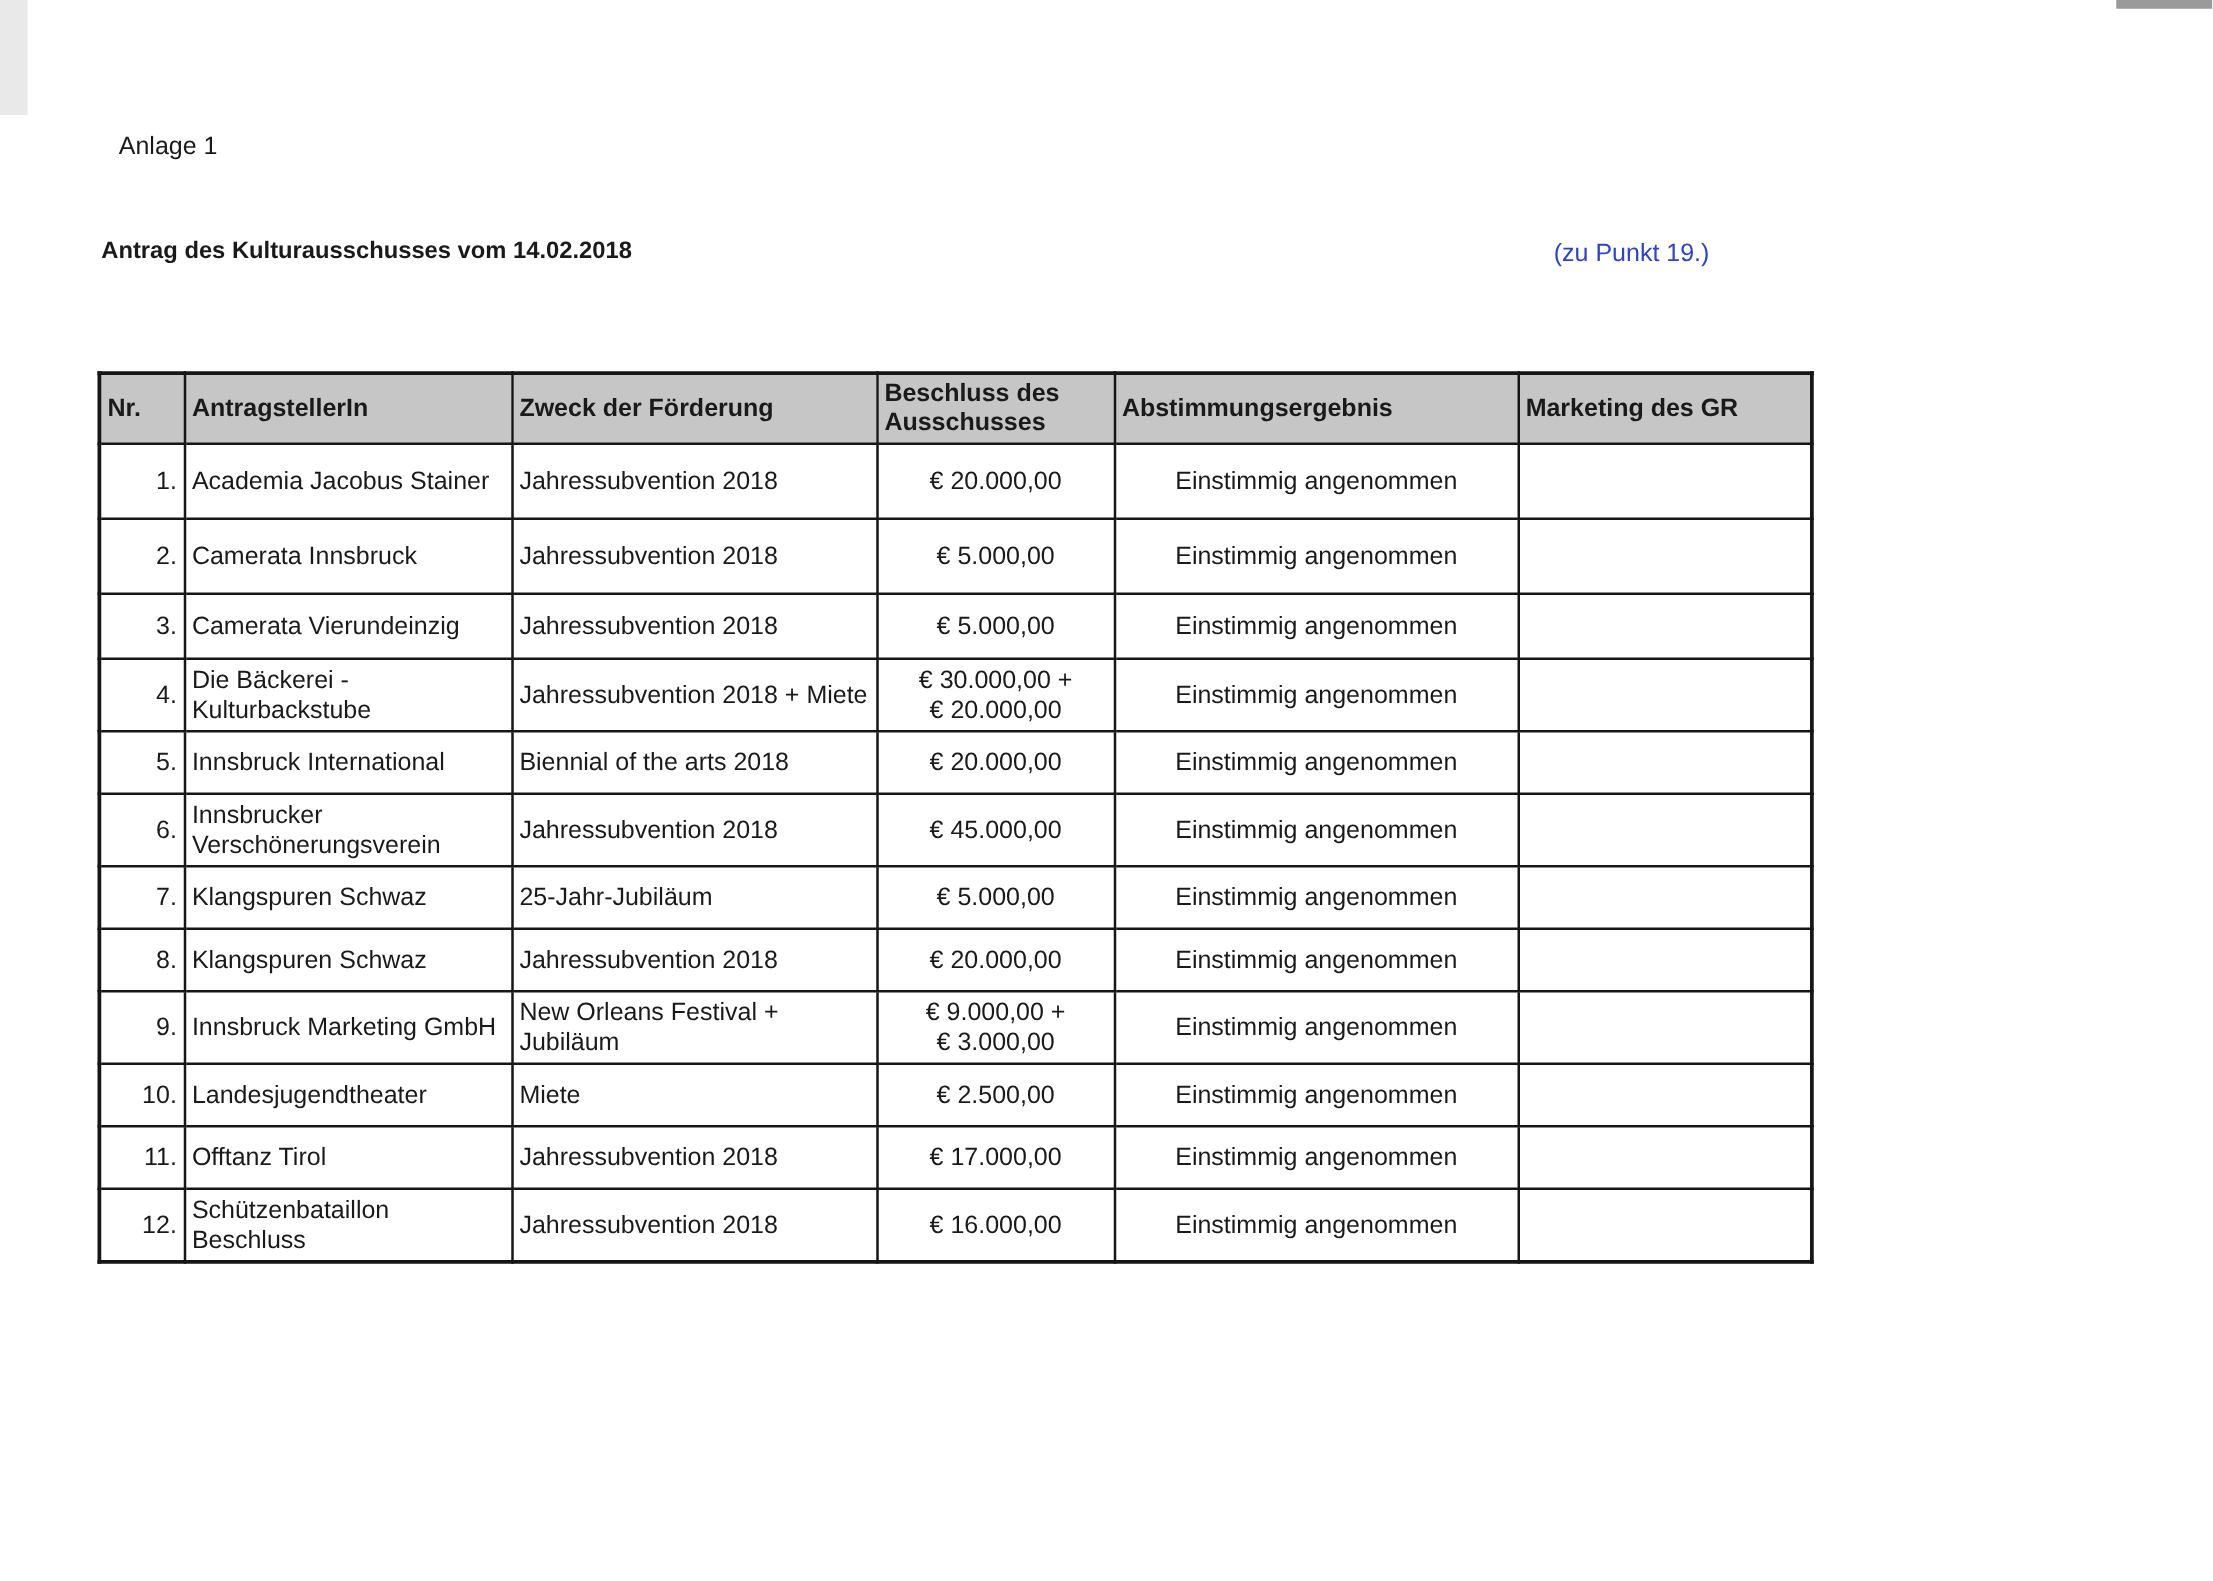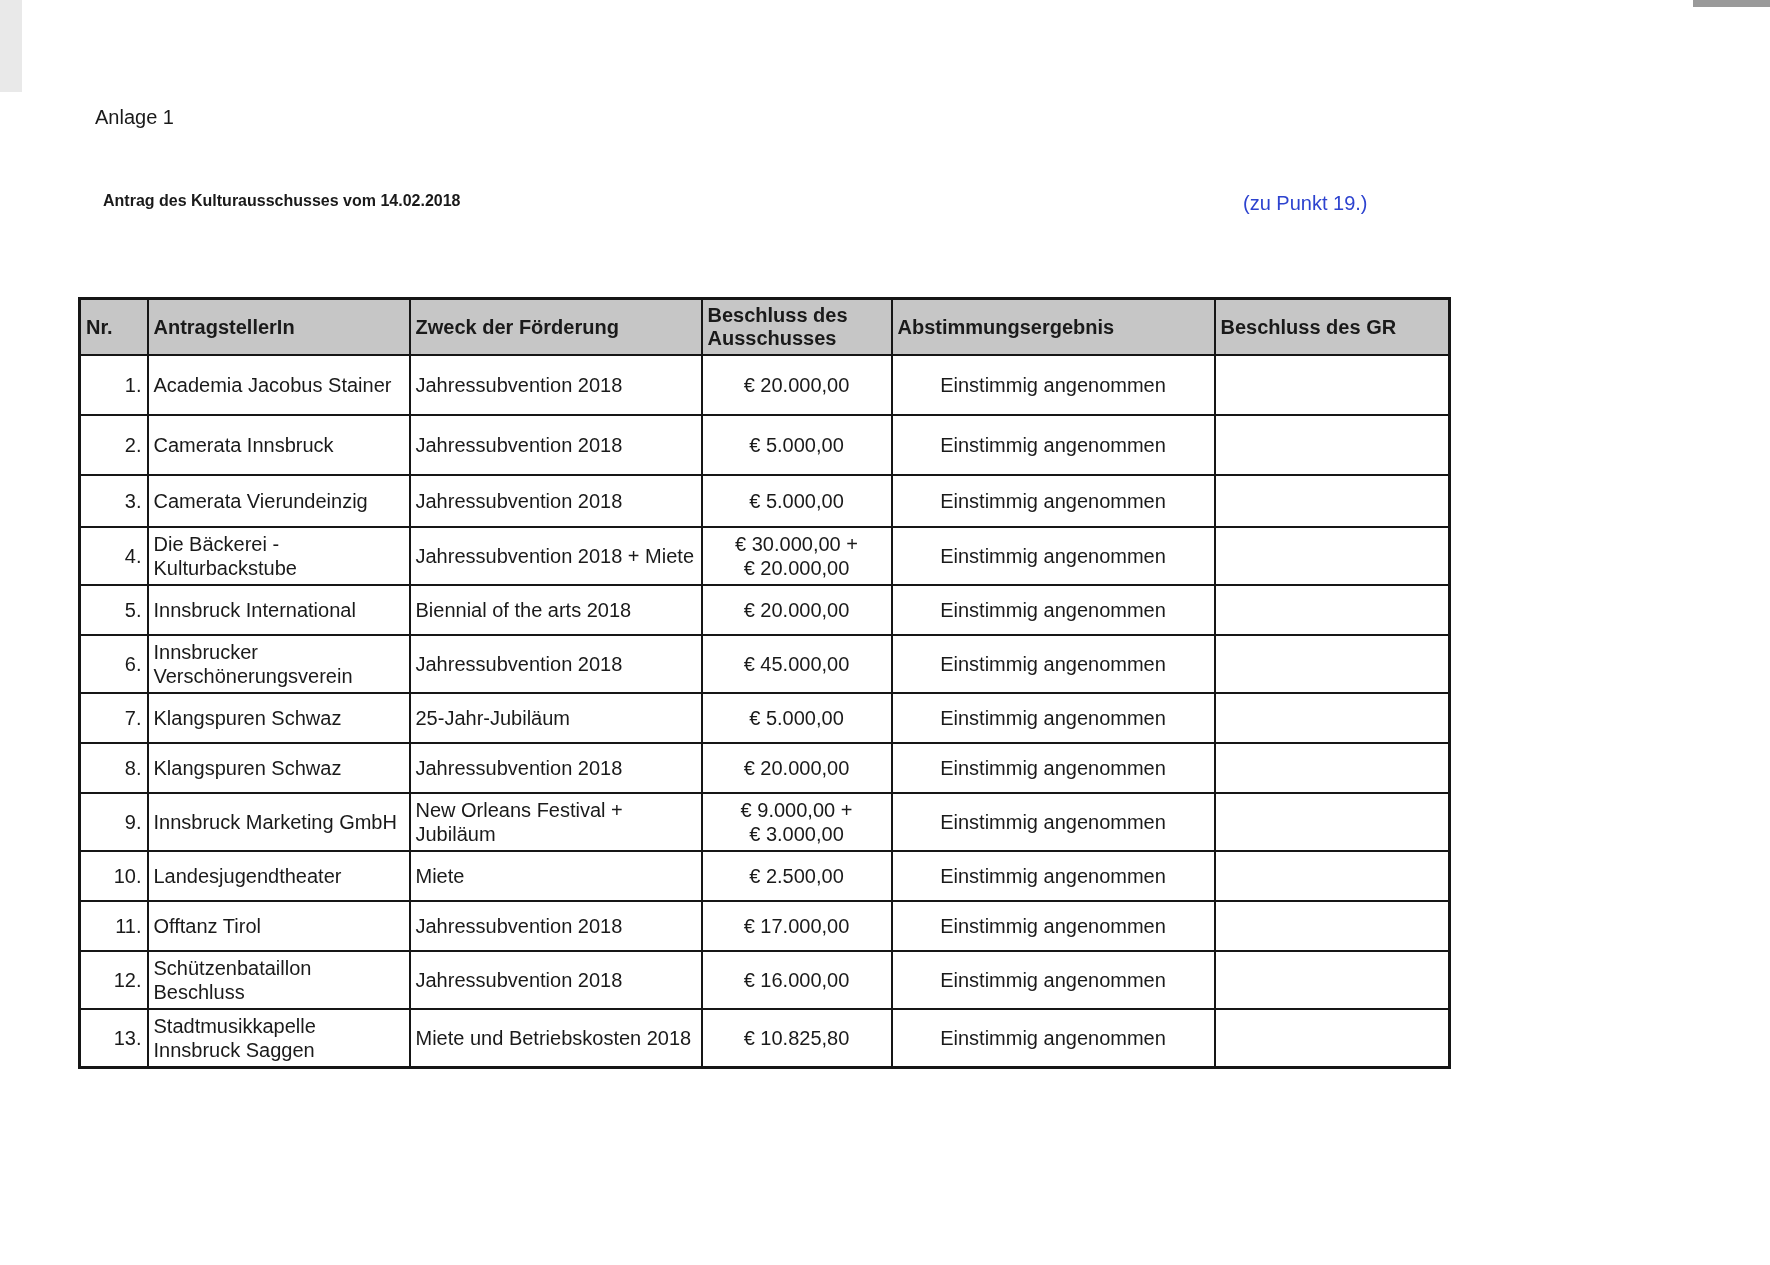--- a/index.html
+++ b/index.html
@@ -27,22 +27,22 @@
     position: absolute; left: 1693px; top: 0;
     width: 77px; height: 7px;
     background: #9a9a9a;
   }
 
   .anlage {
     position: absolute; left: 95px; top: 106px;
     font-size: 20px;
   }
   .title {
-    position: absolute; left: 103px; top: 186px;
-    font-size: 16px; font-weight: bold;
+    position: absolute; left: 81px; top: 186px;
+    font-size: 19px; font-weight: bold;
     line-height: 30px;
   }
   .note {
     position: absolute; left: 1243px; top: 192px;
     font-size: 20px;
     color: var(--note-blue, #2d43cf);
   }
 
   .grants-wrap {
     position: absolute; left: 78px; top: 297px;
@@ -108,21 +108,21 @@
         <col style="width:323px">
         <col style="width:235px">
       </colgroup>
       <thead>
         <tr>
           <th>Nr.</th>
           <th>AntragstellerIn</th>
           <th>Zweck der Förderung</th>
           <th>Beschluss des Ausschusses</th>
           <th>Abstimmungsergebnis</th>
-          <th>Beschluss des GR</th>
+          <th>Marketing des GR</th>
         </tr>
       </thead>
       <tbody>
           <tr>
     <td class="c-nr">1.</td>
     <td class="c-ant">Academia Jacobus Stainer</td>
     <td class="c-zweck">Jahressubvention 2018</td>
     <td class="c-beschluss">€ 20.000,00</td>
     <td class="c-abst">Einstimmig angenommen</td>
     <td class="c-gr"></td>
@@ -214,26 +214,17 @@
   </tr>
           <tr>
     <td class="c-nr">12.</td>
     <td class="c-ant">Schützenbataillon
 Beschluss</td>
     <td class="c-zweck">Jahressubvention 2018</td>
     <td class="c-beschluss">€ 16.000,00</td>
     <td class="c-abst">Einstimmig angenommen</td>
     <td class="c-gr"></td>
   </tr>
-          <tr>
-    <td class="c-nr">13.</td>
-    <td class="c-ant">Stadtmusikkapelle
-Innsbruck Saggen</td>
-    <td class="c-zweck">Miete und Betriebskosten 2018</td>
-    <td class="c-beschluss">€ 10.825,80</td>
-    <td class="c-abst">Einstimmig angenommen</td>
-    <td class="c-gr"></td>
-  </tr>
         </tbody>
     </table>
   </div>
 
 </div>
 
 </body></html>

